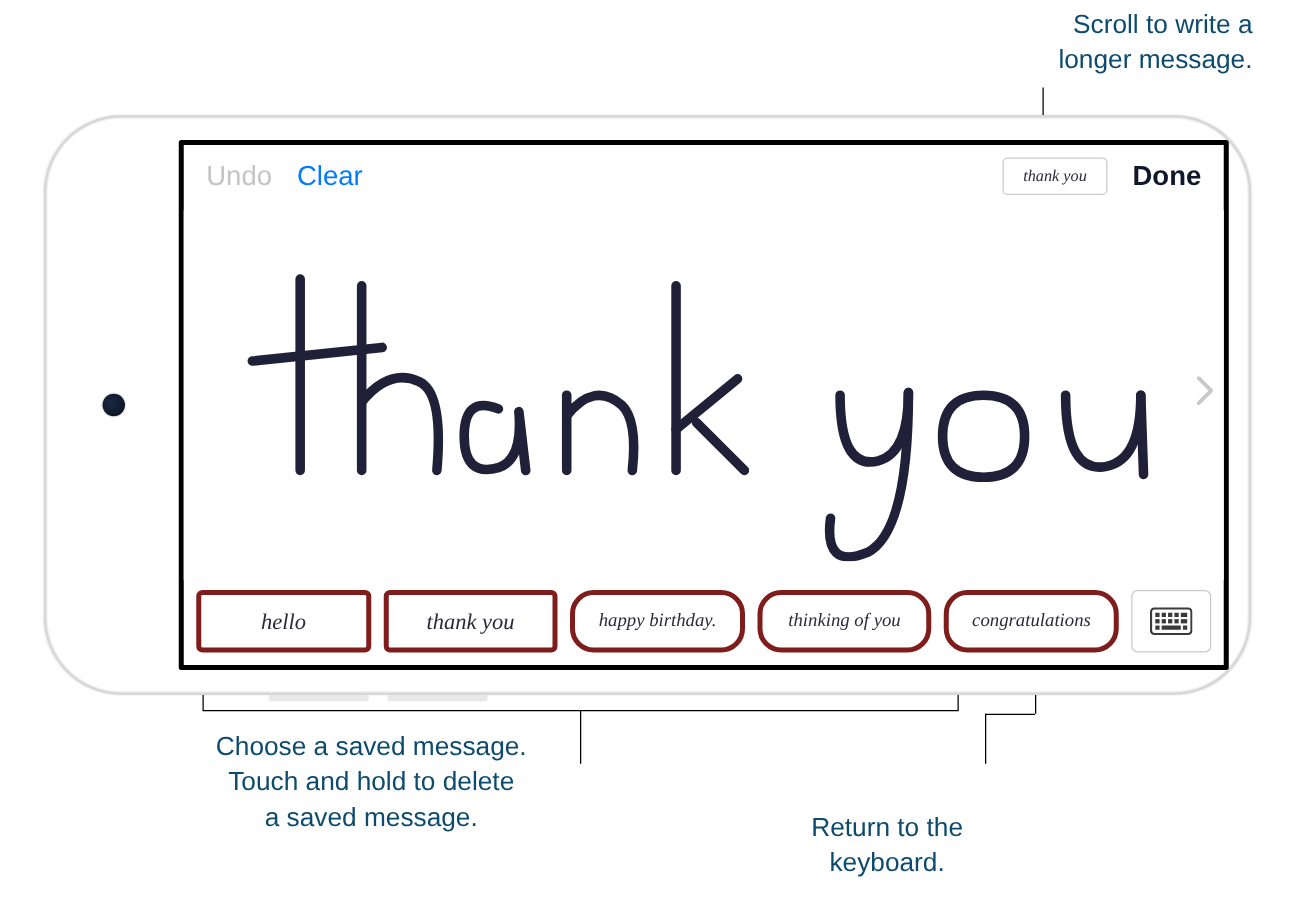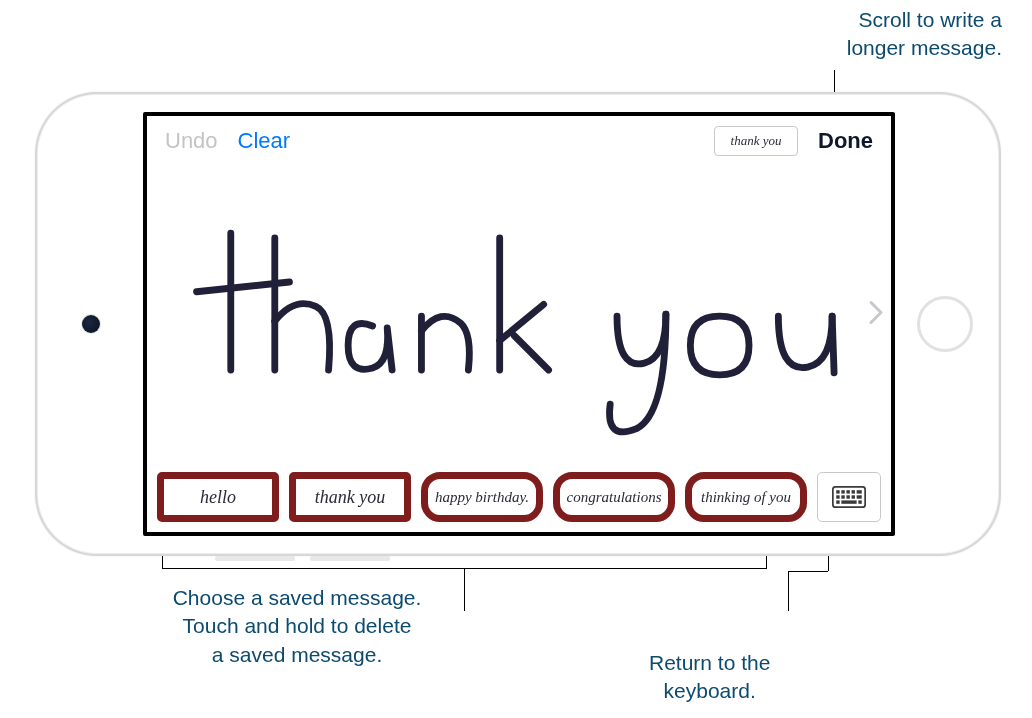--- a/index.html
+++ b/index.html
@@ -71,21 +71,21 @@
       height: 5px;
     }
     .pb1 { left: 180px; width: 80px; }
     .pb2 { left: 275px; width: 80px; }
     
     
     .screen {
       position: absolute;
       left: 108px;
       top: 20px;
-      width: 752px;
+      width: 840px;
       height: 424px;
       background: #fff;
       border: 4px solid #000;
       border-radius: 2px;
       display: flex;
       flex-direction: column;
     }
     
     
     .toolbar {
@@ -149,21 +149,21 @@
     
     .saved-row {
       display: flex;
       align-items: center;
       gap: 10px;
       padding: 8px 10px 10px 10px;
     }
     .saved-chip {
       flex: 1;
       height: 50px;
-      border: 7px solid #7f1d1d;
+      border: 4px solid #7f1d1d;
       border-radius: 5px;
       background: #fff;
       display: flex;
       align-items: center;
       justify-content: center;
       font-family: "Brush Script MT", cursive;
       font-style: italic;
       font-size: 18px;
       color: #2a2a3a;
       cursor: pointer;
@@ -256,22 +256,22 @@
         <svg width="18" height="28" viewBox="0 0 18 28">
           <path d="M4 4 L14 14 L4 24" stroke="#c7c7cc" stroke-width="3" fill="none" stroke-linecap="round" stroke-linejoin="round"></path>
         </svg>
       </div>
     </div>
 
     <div class="saved-row">
       <div class="saved-chip">hello</div>
       <div class="saved-chip">thank you</div>
       <div class="saved-chip small">happy birthday.</div>
+      <div class="saved-chip small">thinking of you</div>
       <div class="saved-chip small">congratulations</div>
-      <div class="saved-chip small">thinking of you</div>
       <div class="keyboard-btn">
         <svg viewBox="0 0 40 26">
           <rect x="1" y="1" width="38" height="24" rx="3" ry="3" fill="none" stroke="#3a3a3c" stroke-width="2"></rect>
           <g fill="#3a3a3c">
             <rect x="5" y="5" width="4" height="4"></rect>
               <rect x="11" y="5" width="4" height="4"></rect>
               <rect x="17" y="5" width="4" height="4"></rect>
               <rect x="23" y="5" width="4" height="4"></rect>
               <rect x="29" y="5" width="6" height="4"></rect>
             <rect x="5" y="11" width="4" height="4"></rect>

